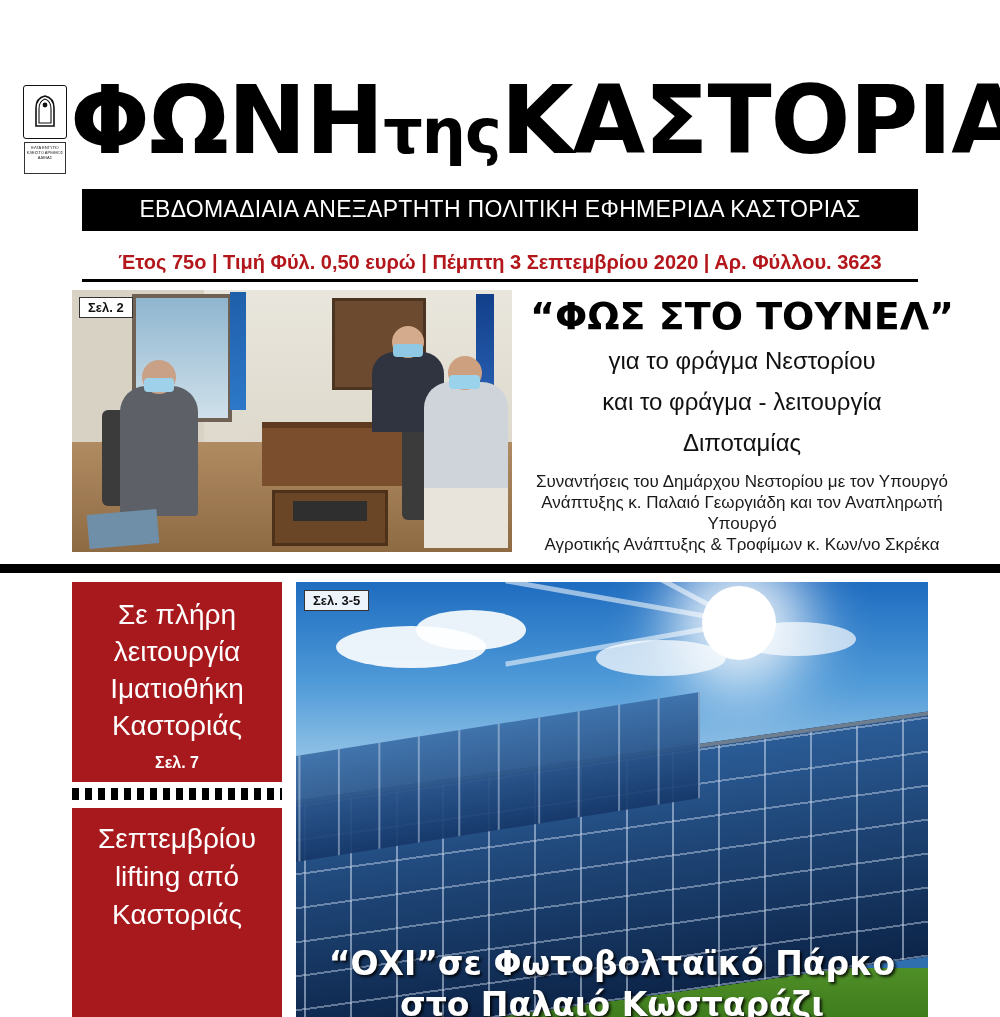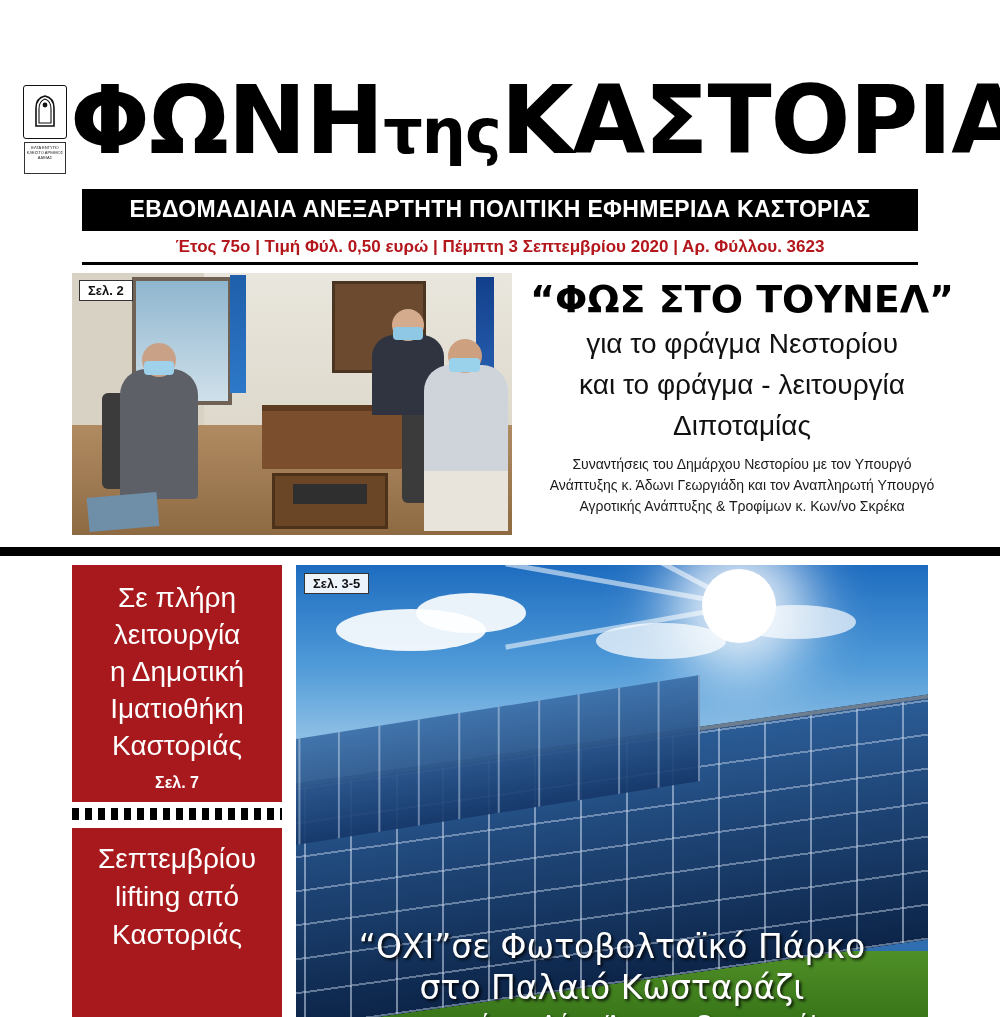--- a/index.html
+++ b/index.html
@@ -54,35 +54,35 @@
     font-size:62px;
     letter-spacing:-1px;
   }
 
   .subtitle-bar{
     margin:14px auto 0 auto;
     width:836px;
     background:#000;
     color:#fff;
     text-align:center;
-    font-weight:bold;
+    font-weight:normal;
     font-size:23px;
     letter-spacing:0.3px;
     padding:7px 0 8px 0;
     font-family:"Liberation Sans", sans-serif;
   }
   .issue-bar{
     margin:0 auto;
     width:836px;
     border-bottom:3px solid #000;
     text-align:center;
     font-weight:bold;
-    font-size:17px;
+    font-size:20px;
     color:#b3161b;
-    padding:6px 0 5px 0;
+    padding:20px 0 5px 0;
   }
 
   
   .top-story{
     margin:8px 0 0 0;
     display:flex;
     align-items:flex-start;
     padding:0 72px 0 72px;
     box-sizing:border-box;
     height:268px;
@@ -139,28 +139,28 @@
   }
   .headline-main{
     font-family:"DejaVu Sans", sans-serif;
     font-weight:bold;
     font-size:38px;
     line-height:44px;
     color:#000;
     white-space:nowrap;
   }
   .sub-main{
-    font-size:28px;
+    font-size:24px;
     line-height:37px;
     color:#111;
     margin-top:4px;
   }
   .blurb{
     margin-top:10px;
-    font-size:14px;
+    font-size:17px;
     line-height:21px;
     color:#1a1a1a;
     text-align:center;
   }
 
   .black-rule{
     height:9px;background:#000;margin:6px 0 0 0;
   }
 
   
@@ -244,21 +244,21 @@
   }
   .overlay-text{
     position:absolute;
     left:0;right:0;bottom:6px;
     text-align:center;
     padding:0 10px;
     box-sizing:border-box;
   }
   .ov-h1{
     font-family:"DejaVu Sans", sans-serif;
-    font-weight:normal;
+    font-weight:bold;
     font-size:33px;
     line-height:41px;
     color:#ffffff;
     text-shadow:2px 2px 3px rgba(0,0,0,.85);
     white-space:nowrap;
   }
   .ov-h2{
     font-size:25px;
     line-height:33px;
     color:#ffffff;
@@ -329,36 +329,35 @@
     <div class="sc-mags"></div>
   </div>
 
   <div class="top-text">
     <div class="headline-main">“ΦΩΣ ΣΤΟ ΤΟΥΝΕΛ”</div>
     <div class="sub-main">για το φράγμα Νεστορίου</div>
     <div class="sub-main">και το φράγμα - λειτουργία</div>
     <div class="sub-main">Διποταμίας</div>
     <div class="blurb">
       <div>Συναντήσεις του Δημάρχου Νεστορίου με τον Υπουργό</div>
-      <div>Ανάπτυξης κ. Άδωνι Γεωργιάδη και τον Αναπληρωτή Υπουργό</div>
+      <div>Ανάπτυξης κ. Παλαιό Γεωργιάδη και τον Αναπληρωτή Υπουργό</div>
       <div>Αγροτικής Ανάπτυξης &amp; Τροφίμων κ. Κων/νο Σκρέκα</div>
     </div>
   </div>
 </div>
 
 <div class="black-rule"></div>
 
 <div class="lower">
 
   <div class="left-col">
 
     <div class="redbox">
       <div class="txt">Σε πλήρη</div>
       <div class="txt">λειτουργία</div>
-      <div class="txt">η Δημοτική</div>
       <div class="txt">Ιματιοθήκη</div>
       <div class="txt">Καστοριάς</div>
       <div class="pg">Σελ. 7</div>
     </div>
 
     <div class="dash-rule"></div>
 
     <div class="redbox2">
       <div class="txt">Σεπτεμβρίου</div>
       <div class="txt">lifting από</div>

